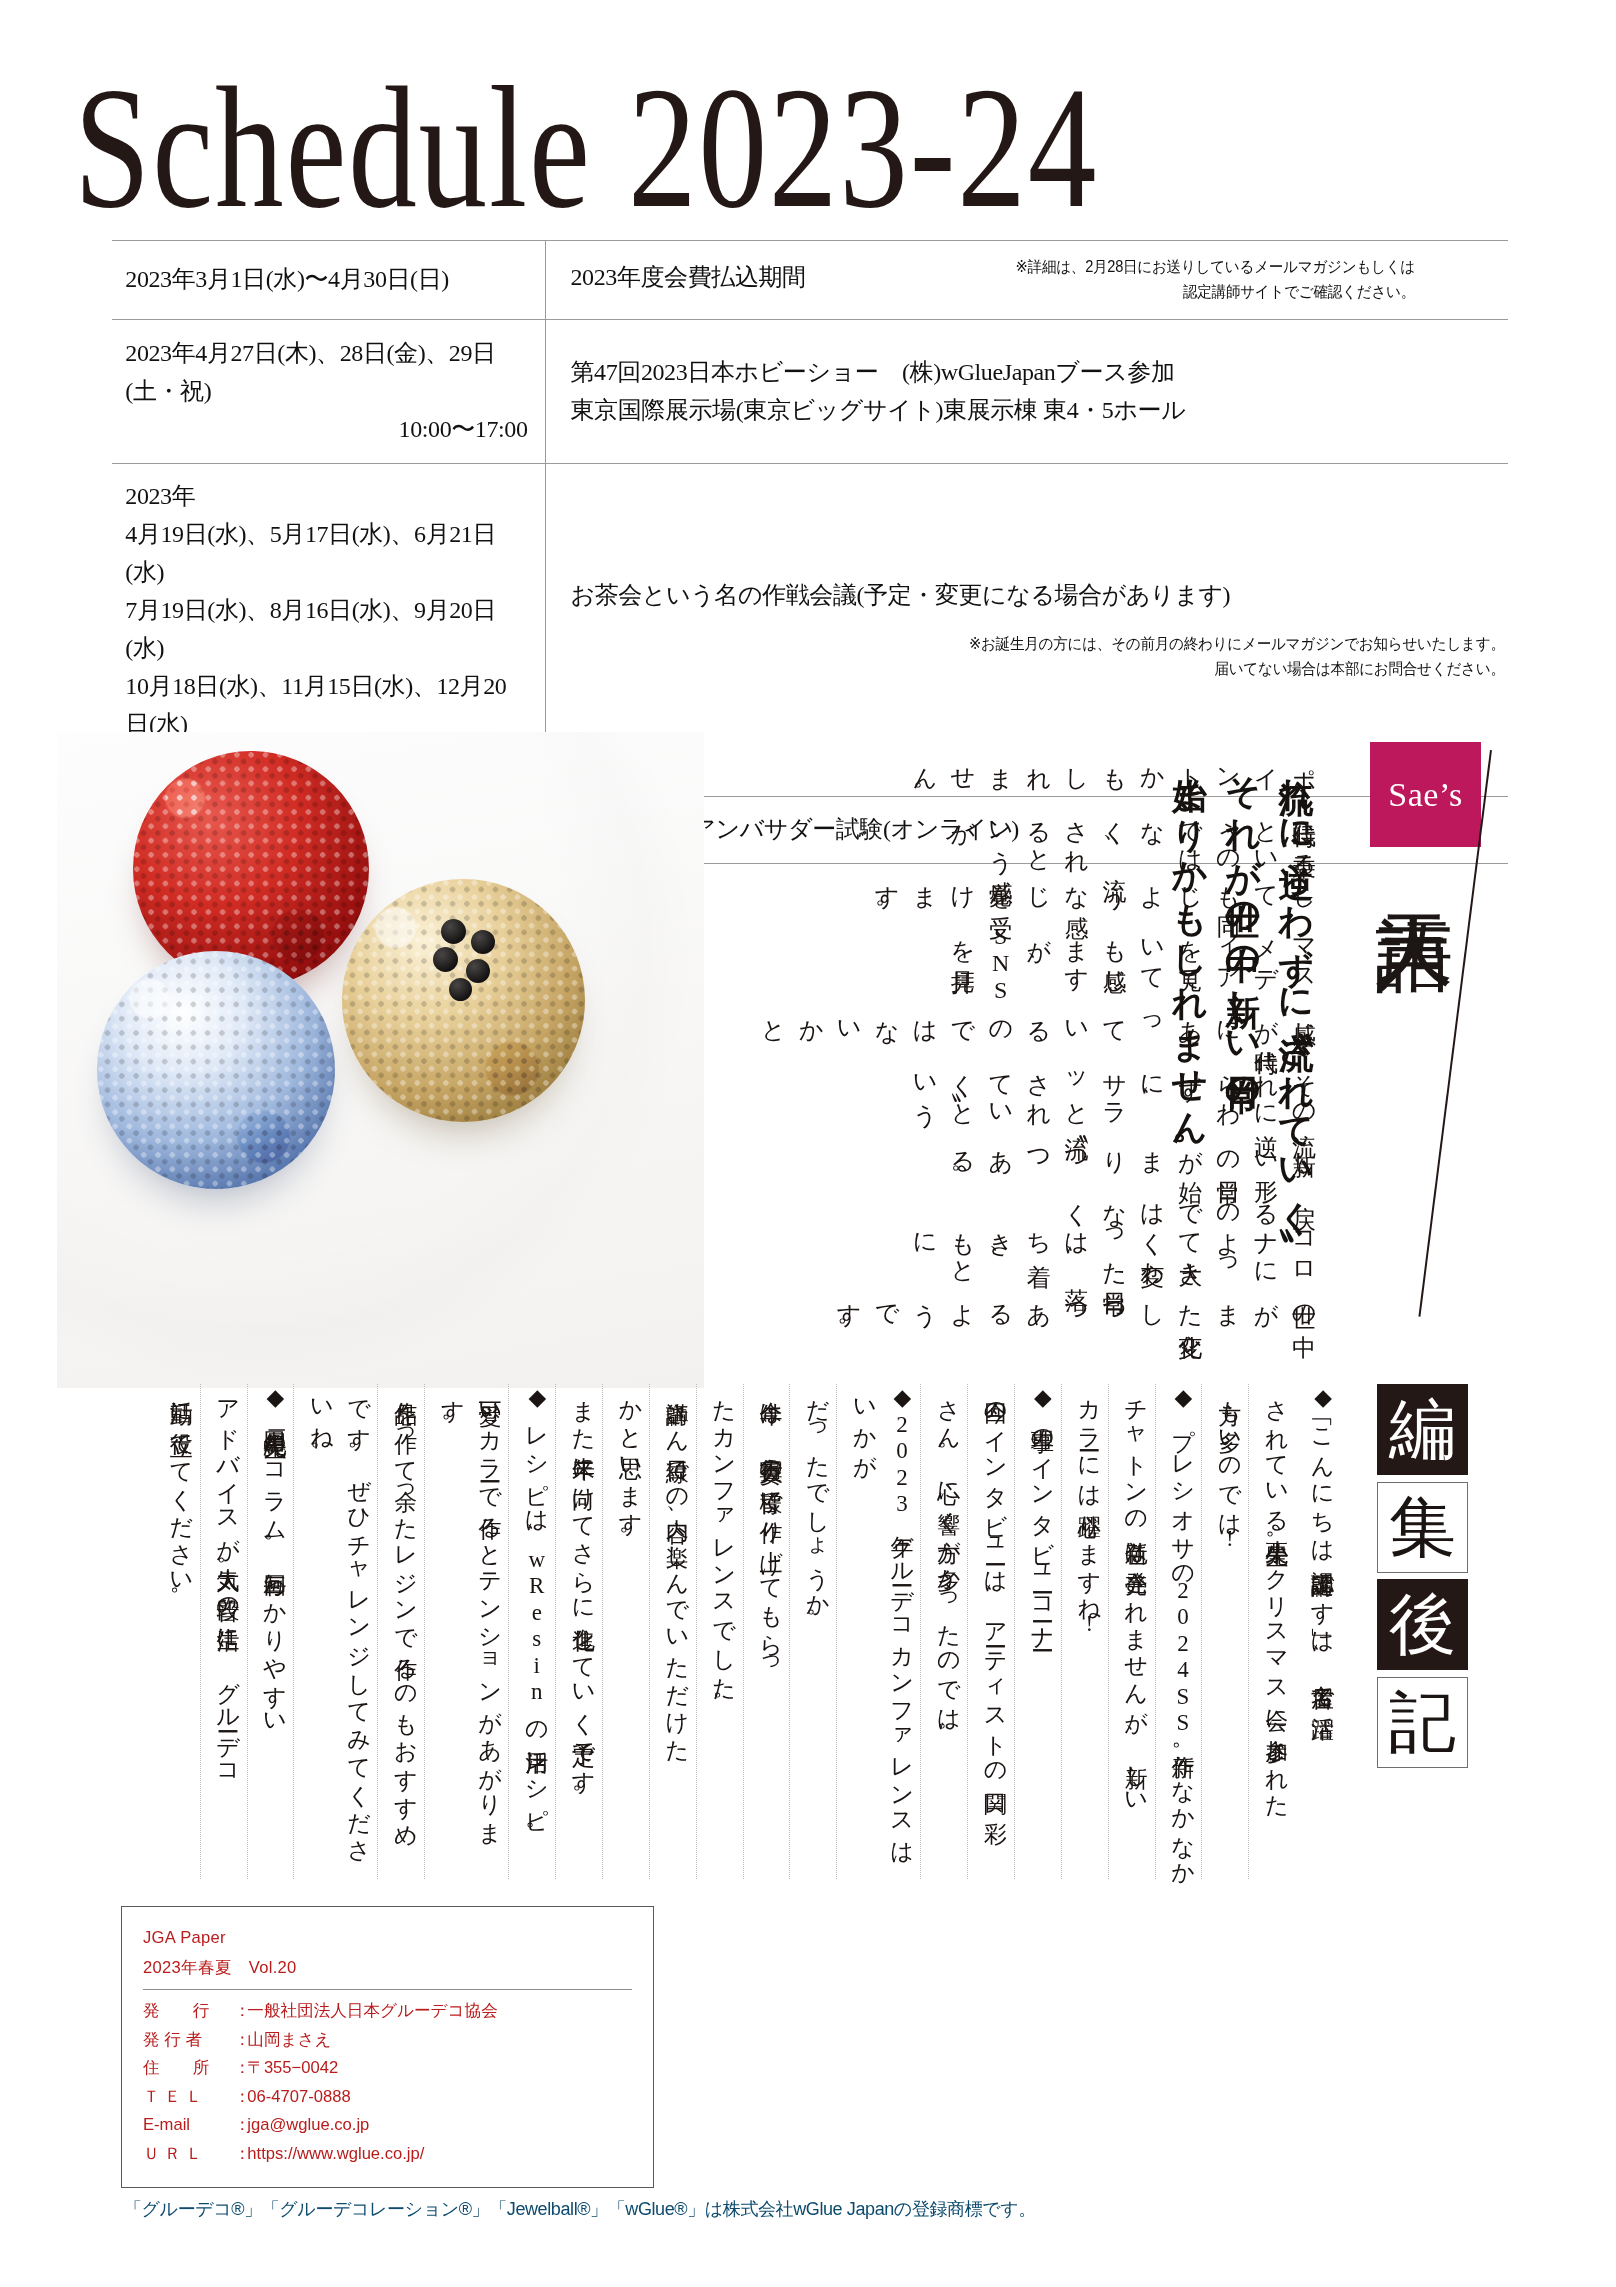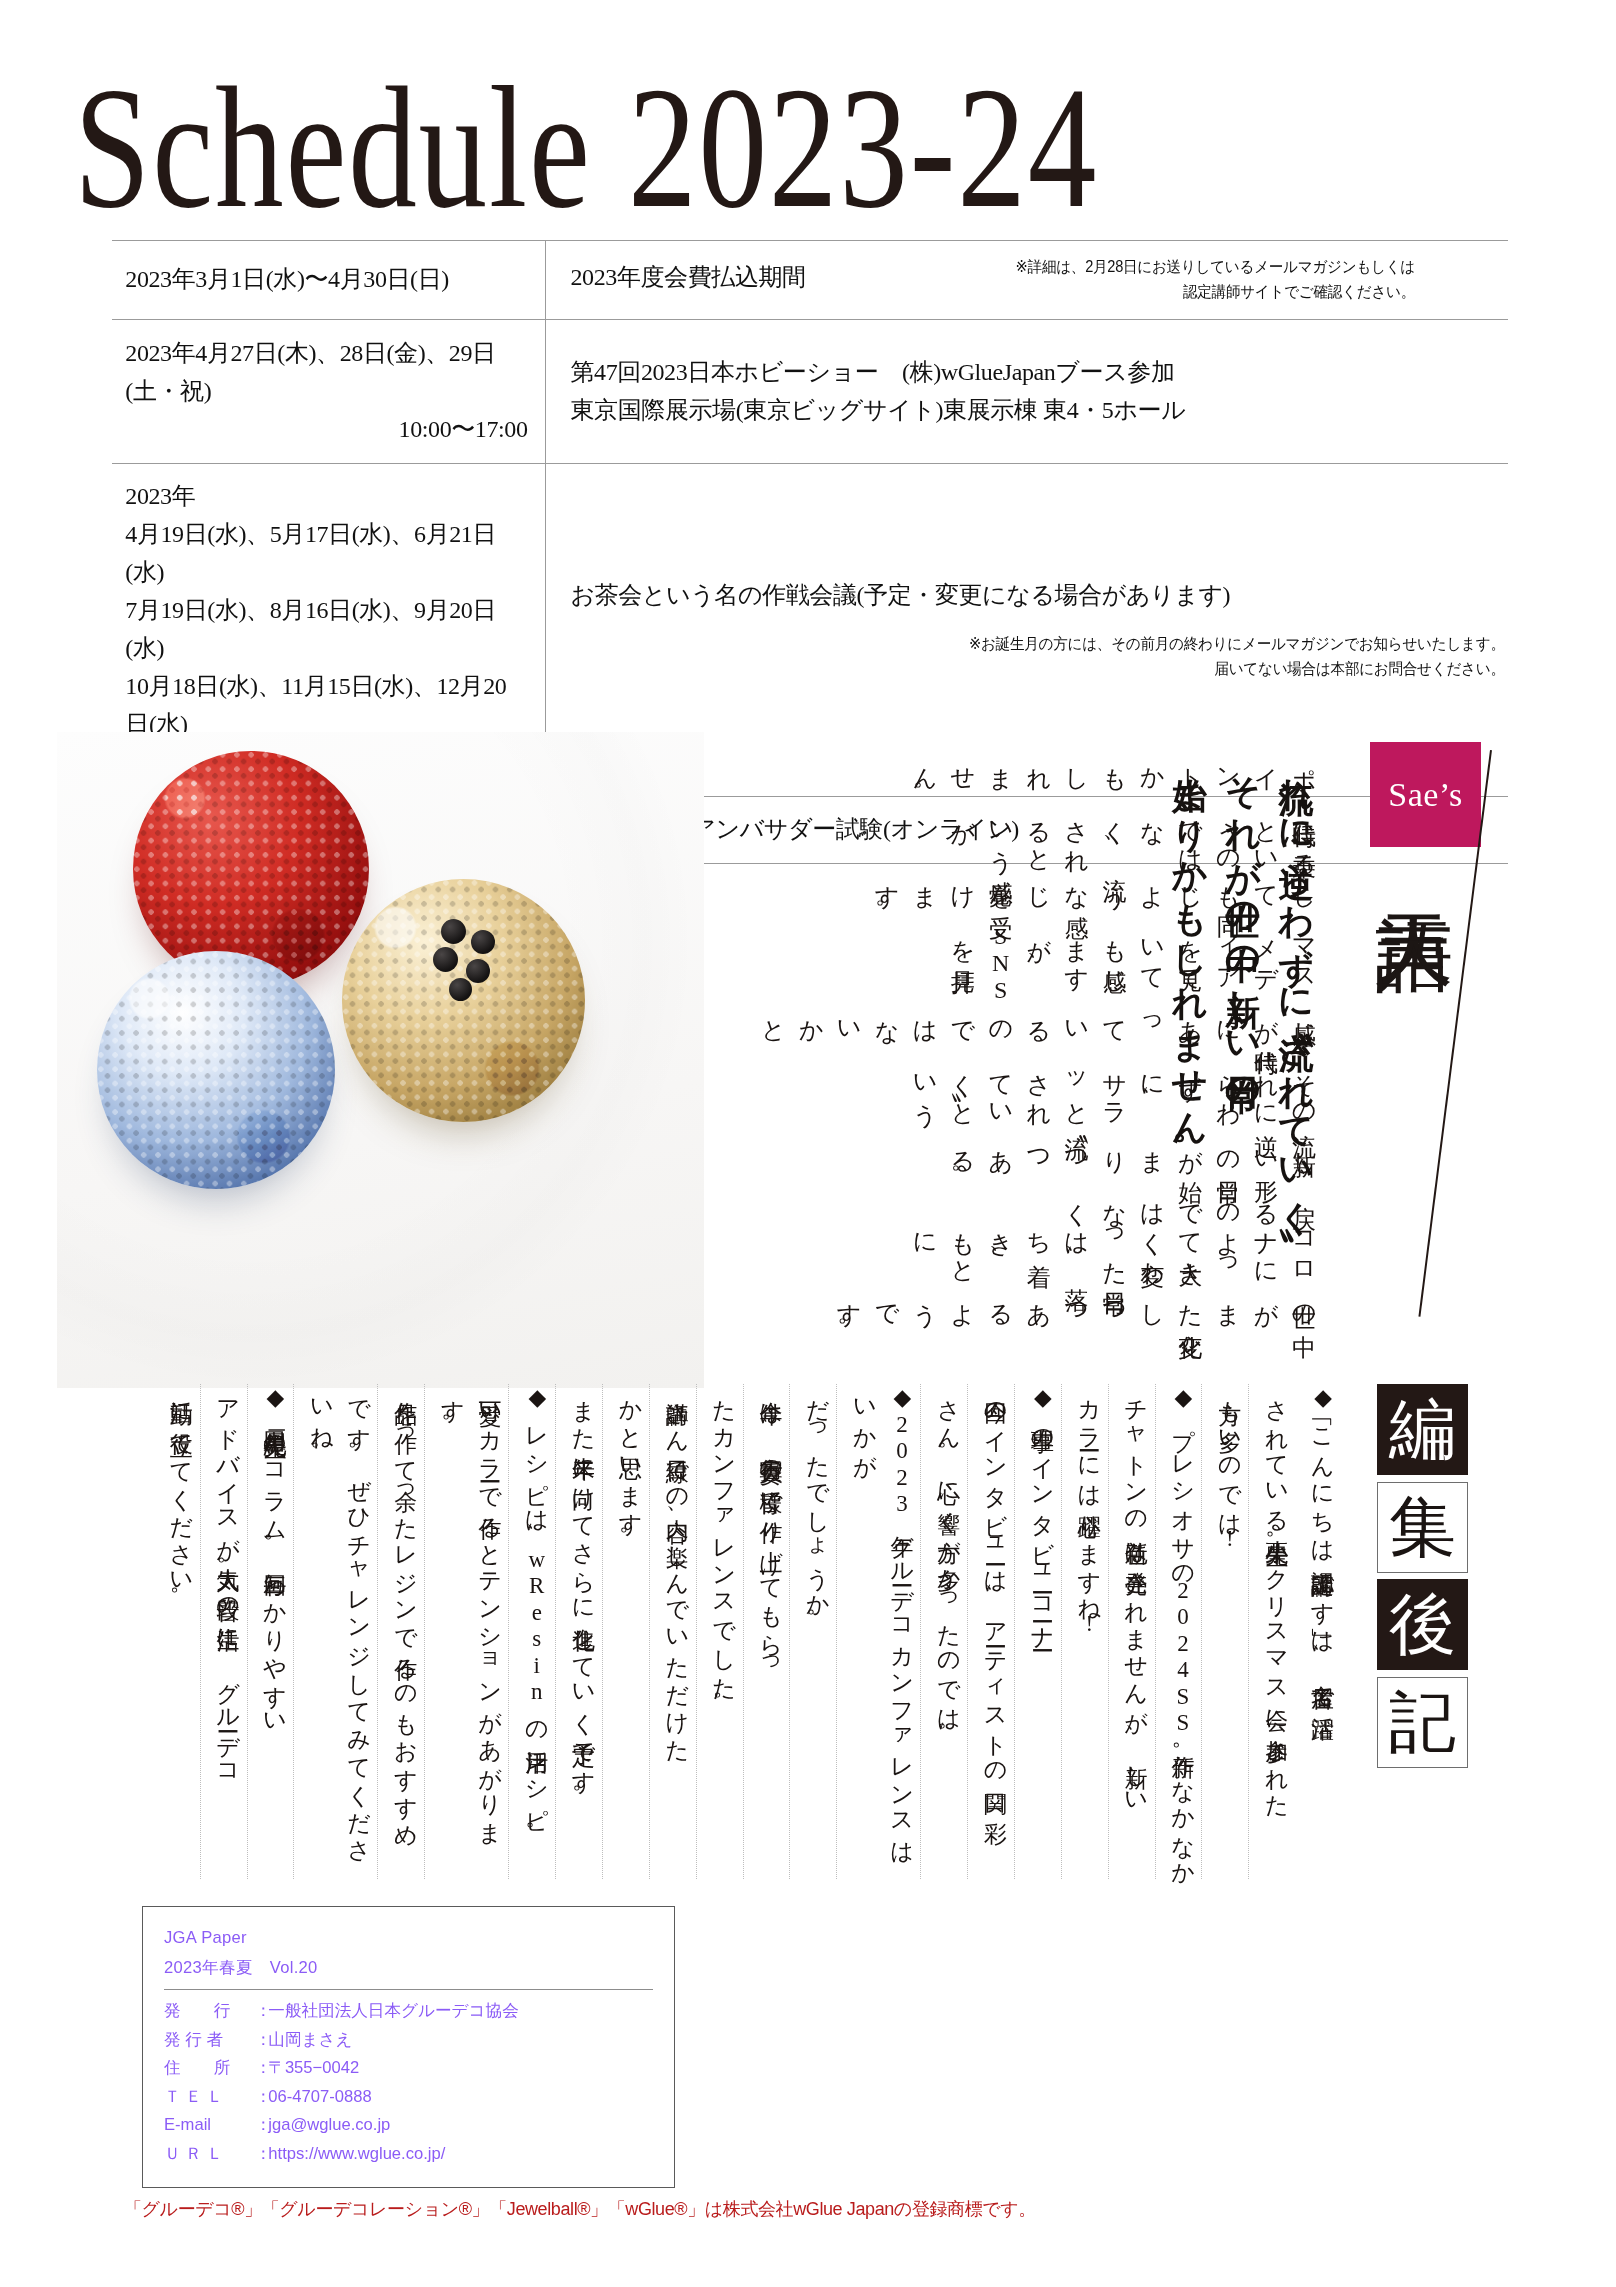--- a/index.html
+++ b/index.html
@@ -257,47 +257,47 @@
     font-family: "Liberation Serif", "DejaVu Serif", serif;
     font-size: 67px;
     line-height: 1;
   }
   .ed-dark { background: #231815; color: #fff; }
   .ed-light { background: #fff; color: #1a1412; border: 1.4px solid #6e6e6e; }
 
   
   .colophon {
     position: absolute;
-    left: 142px;
+    left: 121px;
     top: 1906px;
     width: 533px;
     border: 1.5px solid #5a5a5a;
     padding: 16px 21px 19px 21px;
     font-family: "Liberation Sans", "DejaVu Sans", sans-serif;
     font-size: 16.6px;
     line-height: 28.5px;
-    color: #8b5cf6;
+    color: #b91c1c;
     background: #fff;
   }
   .colophon .head { font-size: 16.6px; line-height: 29.5px; letter-spacing: 0.3px; }
   .colophon hr { border: none; border-top: 1.3px solid #8c8c8c; margin: 6.7px 0 7.6px 0; }
   .kv { display: flex; line-height: 28.5px; }
   .kv .k { width: 91px; flex: none; letter-spacing: 0px; }
   .kv .sep { width: 13.3px; flex: none; }
   .kv .v { flex: 1; }
   .kv-indent { padding-left: 105px; }
 
   .tm {
     position: absolute;
     left: 124px;
     top: 2197px;
     font-family: "Liberation Sans", "DejaVu Sans", sans-serif;
     font-size: 18px;
     letter-spacing: -0.4px;
-    color: #b91c1c;
+    color: #0c4a6e;
     white-space: nowrap;
   }
 </style>
 </head>
 <body>
 
 <div class="page">
 
   <div class="title-wrap">
     <div class="big-title">Schedule 2023-24</div>

